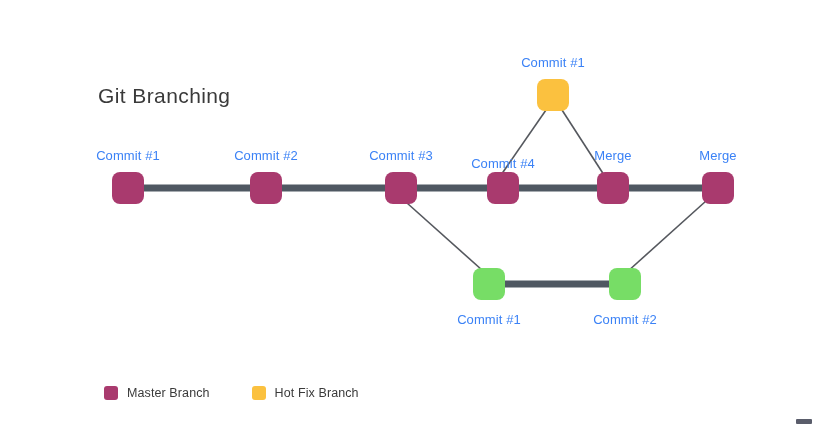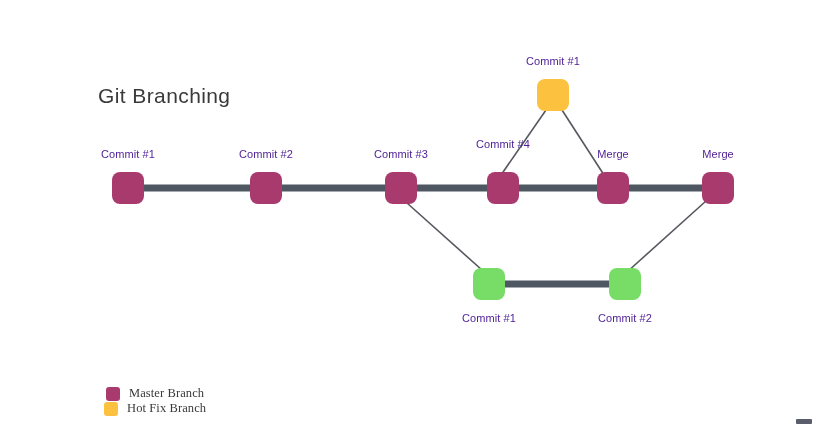--- a/index.html
+++ b/index.html
@@ -39,34 +39,33 @@
     white-space: nowrap;
   }
   .node {
     position: absolute;
     width: 32px;
     height: 32px;
     border-radius: 8px;
   }
   .node-label {
     position: absolute;
-    font-size: 11px;
-    color: #4c1d95;
+    font-size: 13px;
+    color: #3b82f6;
     white-space: nowrap;
     transform: translateX(-50%);
     letter-spacing: 0.1px;
   }
   .legend {
     position: absolute;
     left: 104px;
     top: 386px;
     display: flex;
-    flex-direction: column;
+    flex-direction: row;
     align-items: center;
-    font-family: Liberation Serif, serif;
   }
   .legend-item {
     display: flex;
     flex-direction: row;
     align-items: center;
     margin-right: 42px;
   }
   .legend-swatch {
     width: 14px;
     height: 14px;
@@ -106,21 +105,21 @@
     </svg>
 
   <div id="nodes">
       <div class="node" style="left: 112px; top: 172px; background: rgb(169, 58, 110);"></div>
       <div class="node-label" style="left: 128px; top: 148px;">Commit #1</div>
       <div class="node" style="left: 250px; top: 172px; background: rgb(169, 58, 110);"></div>
       <div class="node-label" style="left: 266px; top: 148px;">Commit #2</div>
       <div class="node" style="left: 385px; top: 172px; background: rgb(169, 58, 110);"></div>
       <div class="node-label" style="left: 401px; top: 148px;">Commit #3</div>
       <div class="node" style="left: 487px; top: 172px; background: rgb(169, 58, 110);"></div>
-      <div class="node-label" style="left: 503px; top: 138px;">Commit #4</div>
+      <div class="node-label" style="left: 503px; top: 156px;">Commit #4</div>
       <div class="node" style="left: 597px; top: 172px; background: rgb(169, 58, 110);"></div>
       <div class="node-label" style="left: 613px; top: 148px;">Merge</div>
       <div class="node" style="left: 702px; top: 172px; background: rgb(169, 58, 110);"></div>
       <div class="node-label" style="left: 718px; top: 148px;">Merge</div>
       <div class="node" style="left: 473px; top: 268px; background: rgb(119, 221, 102);"></div>
       <div class="node-label" style="left: 489px; top: 312px;">Commit #1</div>
       <div class="node" style="left: 609px; top: 268px; background: rgb(119, 221, 102);"></div>
       <div class="node-label" style="left: 625px; top: 312px;">Commit #2</div>
       <div class="node" style="left: 537px; top: 79px; background: rgb(251, 193, 63);"></div>
       <div class="node-label" style="left: 553px; top: 55px;">Commit #1</div>

